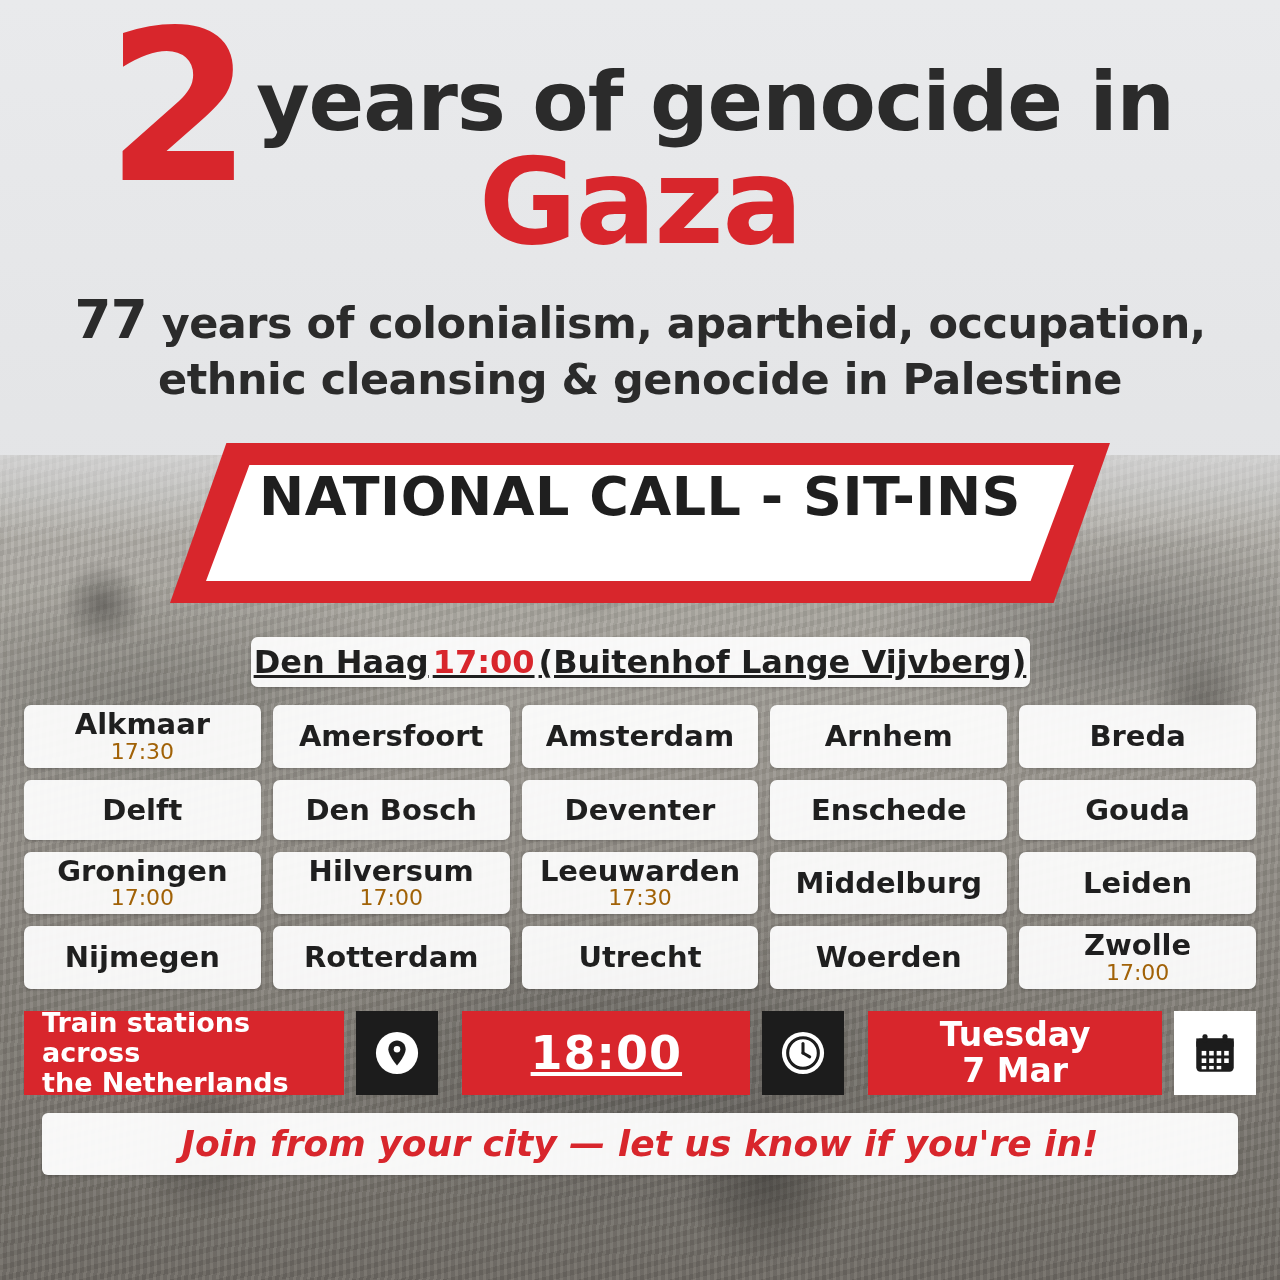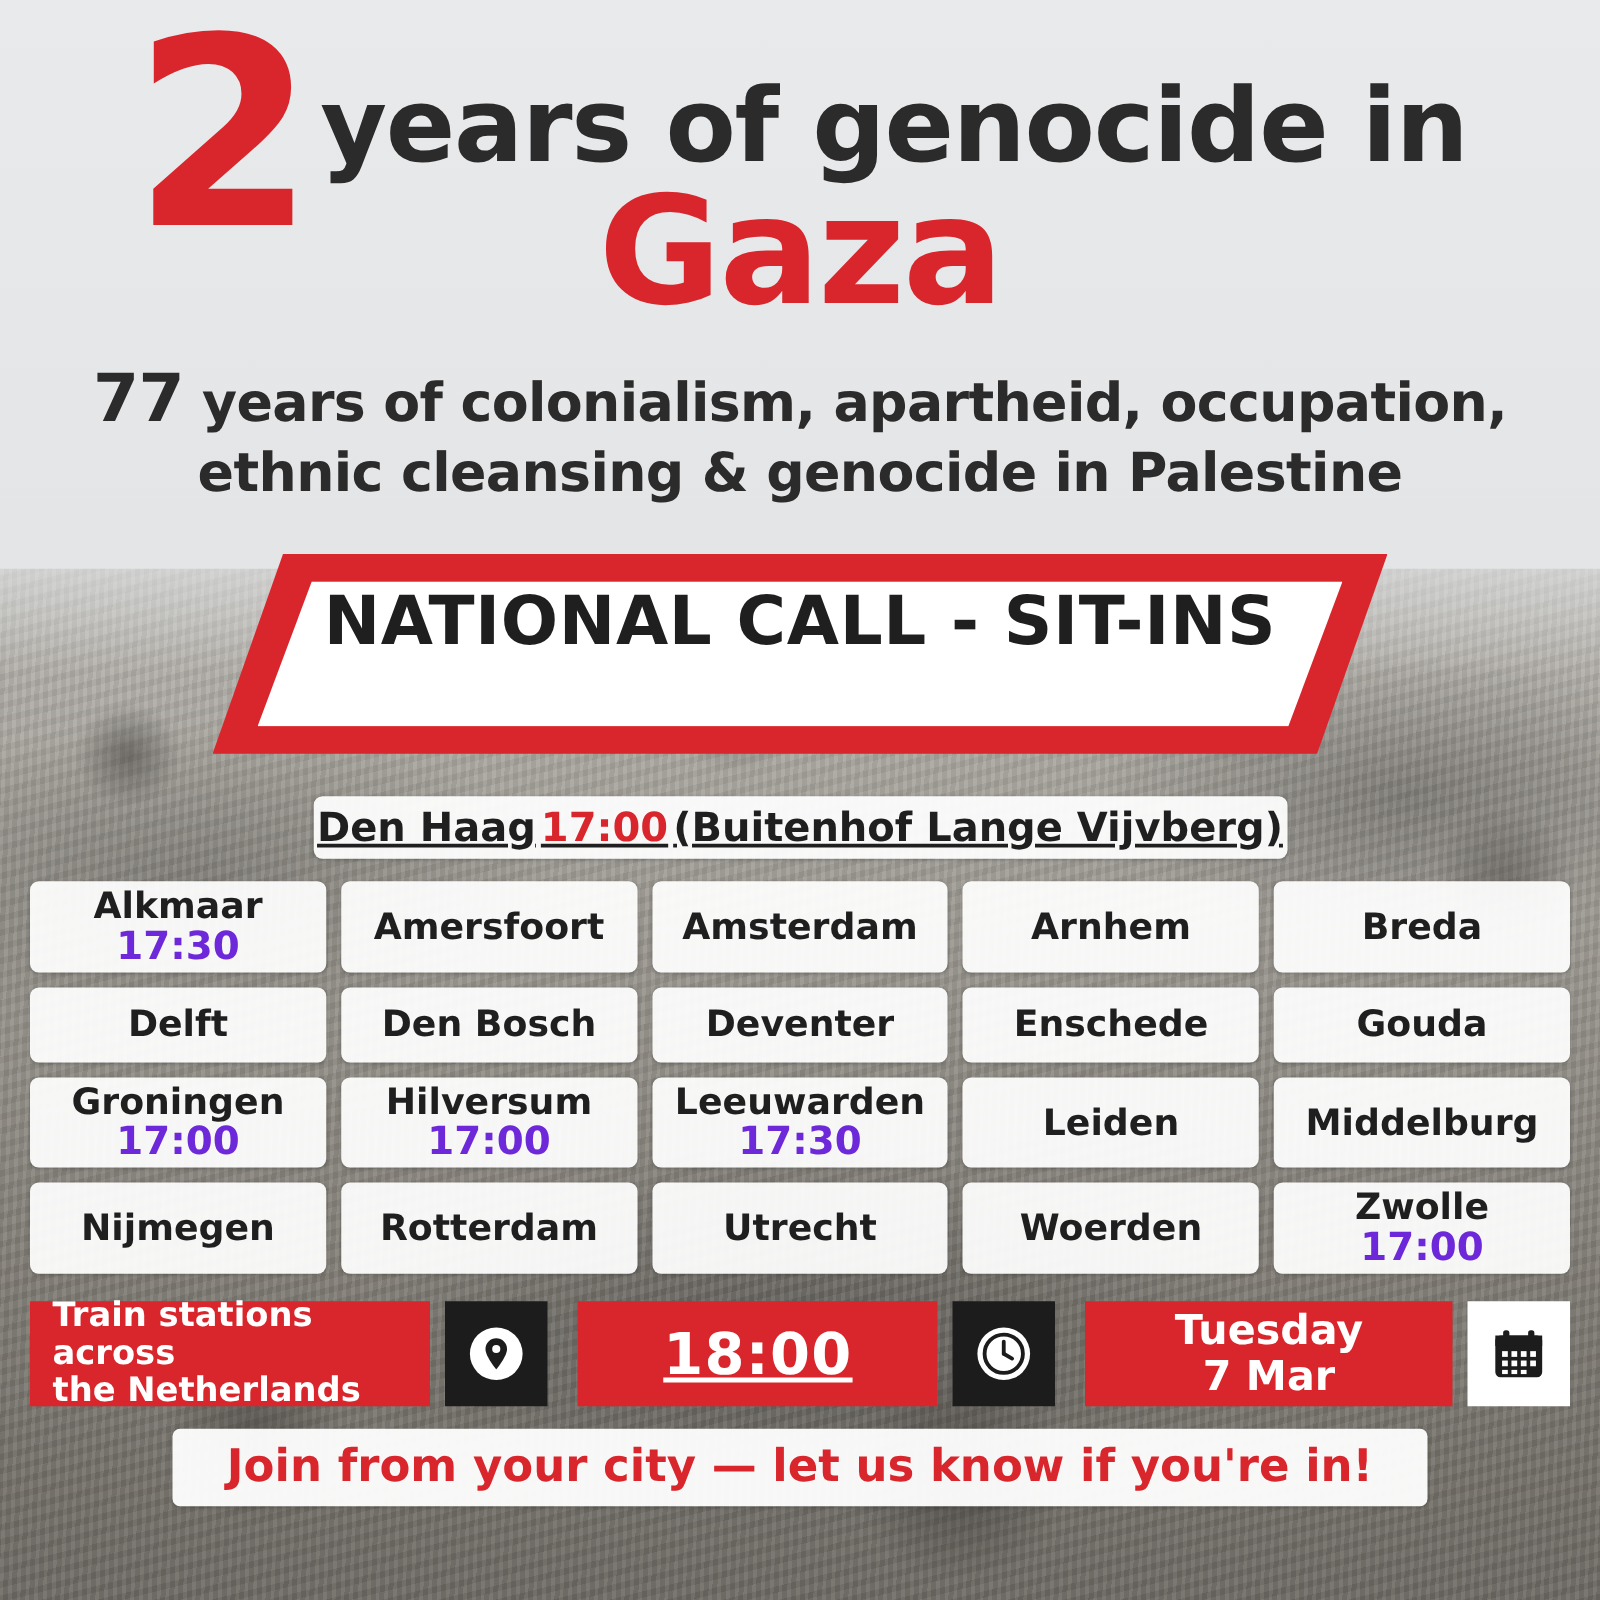--- a/index.html
+++ b/index.html
@@ -121,21 +121,21 @@
   .city {
     background: rgba(255,255,255,.93);
     border-radius: 7px;
     min-height: 60px;
     display: flex; flex-direction: column;
     align-items: center; justify-content: center;
     box-shadow: 0 1px 3px rgba(0,0,0,.22);
     padding: 4px 6px;
   }
   .city .name { font-size: 29px; font-weight: 700; color: #1f1f1f; line-height: 1.05; }
-  .city .time { font-size: 31px; font-weight: 700; color: #6d28d9; line-height: 1.1; }
+  .city .time { font-size: 22px; font-weight: 400; color: #a16207; line-height: 1.1; }
 
   
   .infobar {
     margin: 22px auto 0; width: 1248px; height: 84px;
     display: flex; align-items: stretch; gap: 12px;
     padding: 0 8px;
   }
   .seg-red {
     background: #d8262c; color: #fff;
     display: flex; align-items: center; justify-content: center;
@@ -152,26 +152,27 @@
     display: flex; align-items: center; justify-content: center;
     width: 86px;
   }
   .stations { width: 334px; font-size: 27px; line-height: 1.1; text-align: left; }
   .timebox { width: 300px; font-size: 46px; letter-spacing: 1px; text-decoration: underline; }
   .daybox { width: 306px; font-size: 33px; line-height: 1.1; text-align: center; }
   .spacer-gap { flex: 1; }
 
   
   .footer {
-    margin: 18px auto 0; width: 1004px; height: 62px;
+    margin: 18px auto 0; width: 1196px; height: 62px;
     background: rgba(255,255,255,.95);
     border-radius: 6px;
     display: flex; align-items: center; justify-content: center;
     font-size: 36px; font-weight: 700; color: #d8262c;
     box-shadow: 0 1px 3px rgba(0,0,0,.2);
+    font-style: italic;
   }
 
   svg { display: block; }
 </style>
 </head>
 <body>
 
 <div class="poster">
   <div class="bg-photo"></div>
   <div class="bg-fade-top"></div>
@@ -255,25 +256,25 @@
         </div>
       <div class="city">
           <span class="name">Hilversum</span>
           <span class="time">17:00</span>
         </div>
       <div class="city">
           <span class="name">Leeuwarden</span>
           <span class="time">17:30</span>
         </div>
       <div class="city">
+          <span class="name">Middelburg</span>
+          <span class="time"></span>
+        </div>
+      <div class="city">
           <span class="name">Leiden</span>
-          <span class="time"></span>
-        </div>
-      <div class="city">
-          <span class="name">Middelburg</span>
           <span class="time"></span>
         </div>
 
       <div class="city">
           <span class="name">Nijmegen</span>
           <span class="time"></span>
         </div>
       <div class="city">
           <span class="name">Rotterdam</span>
           <span class="time"></span>

